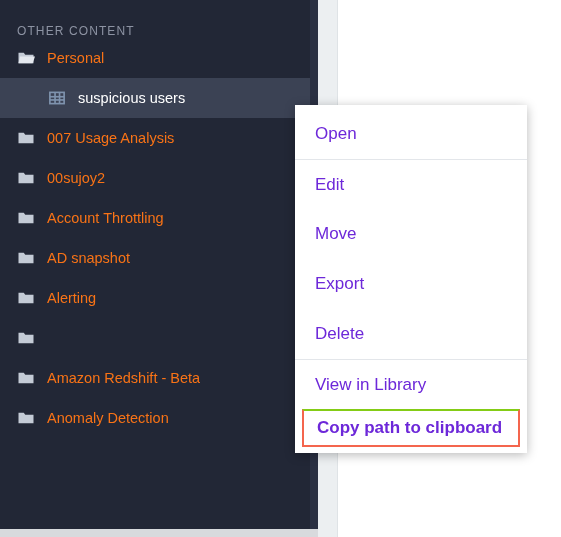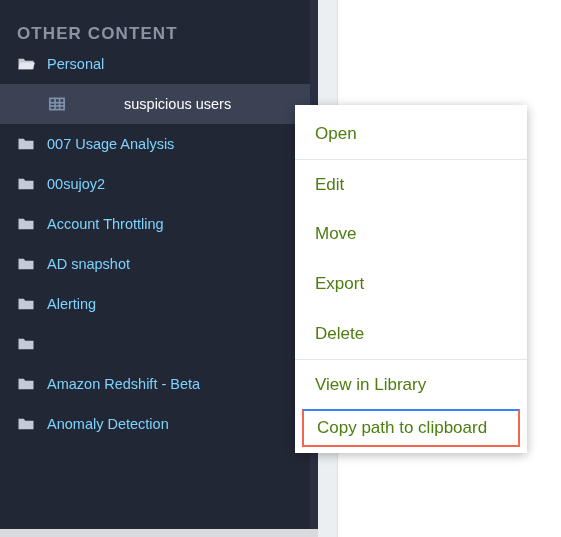--- a/index.html
+++ b/index.html
@@ -56,89 +56,89 @@
   #sidebar-scroll-thumb {
     position: absolute;
     left: 310px;
     top: 0;
     width: 8px;
     height: 529px;
     background: #2a3042;
   }
   #section-label {
     color: #8d93a3;
-    font-size: 17px;
+    font-size: 12px;
     letter-spacing: 1.1px;
-    font-weight: bold;
+    font-weight: normal;
     padding: 24px 0 0 17px;
     text-transform: uppercase;
   }
   .nav-item {
     display: flex;
     align-items: center;
     height: 40px;
     padding-left: 17px;
     box-sizing: border-box;
     cursor: pointer;
   }
   .nav-item .nav-icon {
     width: 18px;
     height: 18px;
     flex: 0 0 auto;
     margin-right: 12px;
     display: block;
   }
   .nav-item .nav-label {
-    color: #7dd3fc;
+    color: #f97316;
     font-size: 14.5px;
     white-space: nowrap;
     overflow: hidden;
   }
   .nav-item.child {
     padding-left: 48px;
   }
   .nav-item.selected {
     background: #3b4254;
-    gap: 46px;
   }
   .nav-item.selected .nav-label { color: #ffffff; }
 
   
   #context-menu {
     position: absolute;
     left: 295px;
     top: 105px;
     width: 232px;
     background: #ffffff;
     box-shadow: 0 2px 10px rgba(0,0,0,.28);
     padding: 4px 0 6px 0;
     box-sizing: border-box;
   }
   .menu-item {
     height: 50px;
     line-height: 50px;
     padding-left: 20px;
     font-size: 17px;
-    color: #4d7c0f;
+    color: #6d28d9;
     white-space: nowrap;
     cursor: pointer;
     box-sizing: border-box;
   }
   .menu-item.divider-above {
     border-top: 1px solid #e3e6ea;
   }
   .menu-item.highlighted {
     margin: 0 7px 0 7px;
     padding-left: 13px;
     border: 2px solid #f4654d;
     height: 38px;
     line-height: 34px;
   }
   .menu-item.highlighted.divider-above {
-    border-top: 2px solid #3b82f6;
+    border-top: 2px solid #84cc16;
+    font-weight: bold;
   }
 </style>
 </head>
 <body>
 
 <div id="content-panel">
 
   
 
   

